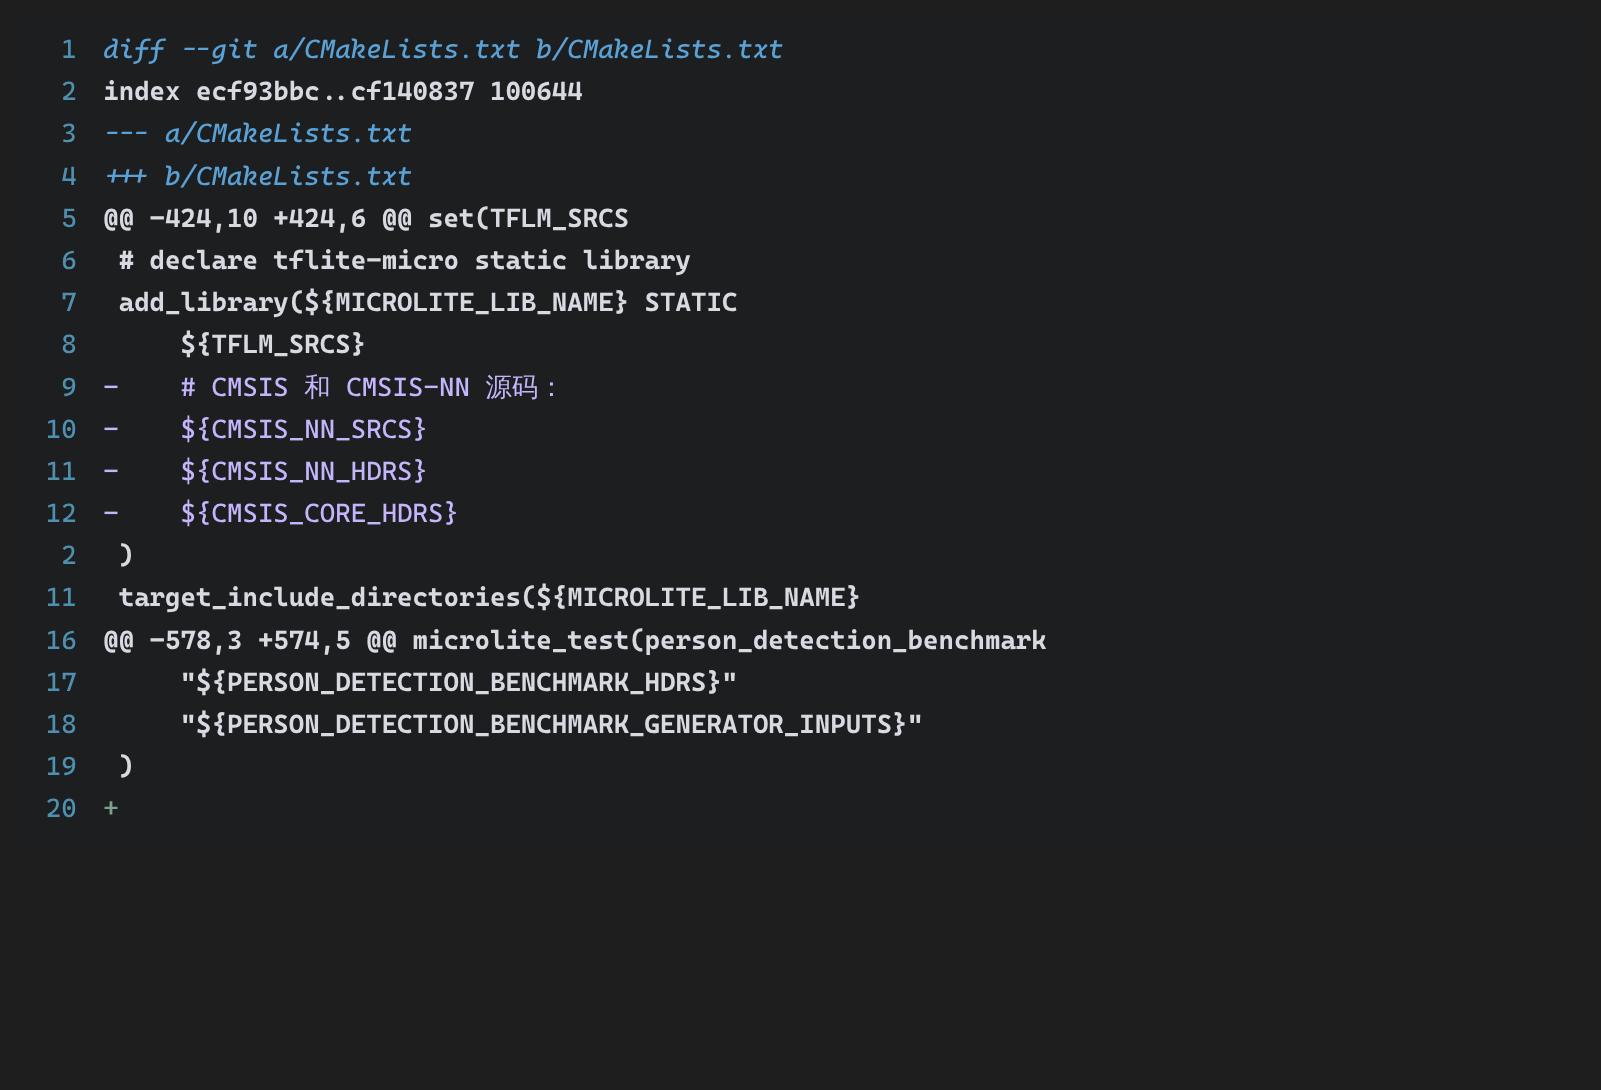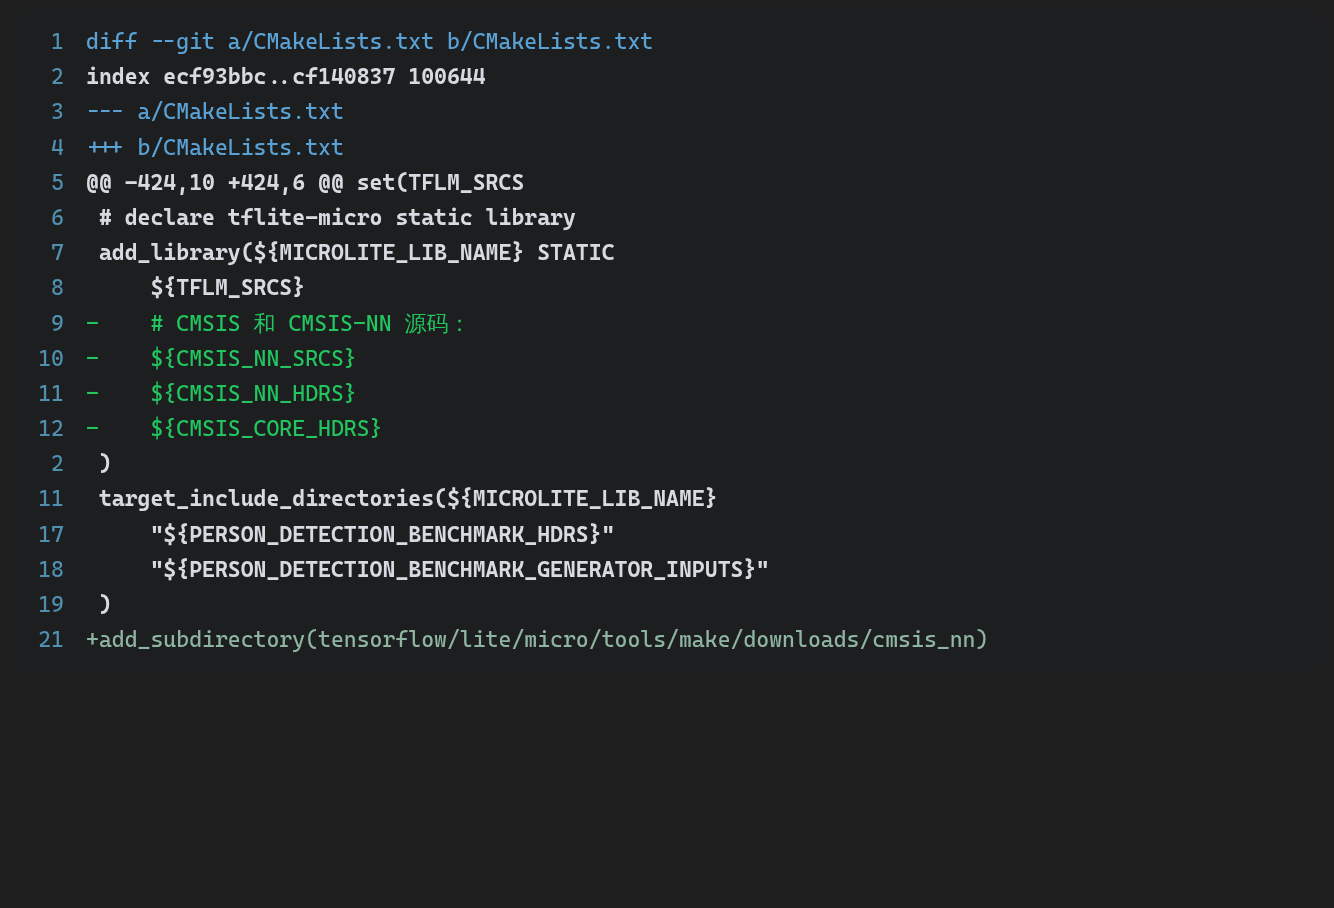--- a/index.html
+++ b/index.html
@@ -26,23 +26,23 @@
     text-align: right;
     padding-right: 22px;
     color: #4f8fb0;
     user-select: none;
     flex-shrink: 0;
   }
   .code {
     flex: 1;
     white-space: pre;
   }
-  .tok-meta    { color: #5aa2d6; }
+  .tok-meta    { color: #5aa2d6; font-style: italic; }
   .tok-plain   { color: #d7dae0; font-weight: bold; }
-  .tok-del     { color: #22c55e; }
+  .tok-del     { color: #c4b5fd; }
   .tok-add     { color: #8fb5a1; }
   .tok-add-dim { color: #7fa08f; }
 </style>
 </head>
 <body>
 
 <div class="editor" id="editor">
     <div class="line"><span class="gutter">1</span><span class="code tok-meta">diff --git a/CMakeLists.txt b/CMakeLists.txt</span></div>
     <div class="line"><span class="gutter">2</span><span class="code tok-plain">index ecf93bbc..cf140837 100644</span></div>
     <div class="line"><span class="gutter">3</span><span class="code tok-meta">--- a/CMakeLists.txt</span></div>
@@ -50,17 +50,18 @@
     <div class="line"><span class="gutter">5</span><span class="code tok-plain">@@ -424,10 +424,6 @@ set(TFLM_SRCS</span></div>
     <div class="line"><span class="gutter">6</span><span class="code tok-plain"> # declare tflite-micro static library</span></div>
     <div class="line"><span class="gutter">7</span><span class="code tok-plain"> add_library(${MICROLITE_LIB_NAME} STATIC</span></div>
     <div class="line"><span class="gutter">8</span><span class="code tok-plain">     ${TFLM_SRCS}</span></div>
     <div class="line"><span class="gutter">9</span><span class="code tok-del">-    # CMSIS 和 CMSIS-NN 源码：</span></div>
     <div class="line"><span class="gutter">10</span><span class="code tok-del">-    ${CMSIS_NN_SRCS}</span></div>
     <div class="line"><span class="gutter">11</span><span class="code tok-del">-    ${CMSIS_NN_HDRS}</span></div>
     <div class="line"><span class="gutter">12</span><span class="code tok-del">-    ${CMSIS_CORE_HDRS}</span></div>
     <div class="line"><span class="gutter">2</span><span class="code tok-plain"> )</span></div>
     <div class="line"><span class="gutter">11</span><span class="code tok-plain"> target_include_directories(${MICROLITE_LIB_NAME}</span></div>
+    <div class="line"><span class="gutter">16</span><span class="code tok-plain">@@ -578,3 +574,5 @@ microlite_test(person_detection_benchmark</span></div>
     <div class="line"><span class="gutter">17</span><span class="code tok-plain">     "${PERSON_DETECTION_BENCHMARK_HDRS}"</span></div>
     <div class="line"><span class="gutter">18</span><span class="code tok-plain">     "${PERSON_DETECTION_BENCHMARK_GENERATOR_INPUTS}"</span></div>
     <div class="line"><span class="gutter">19</span><span class="code tok-plain"> )</span></div>
-    <div class="line"><span class="gutter">21</span><span class="code tok-add">+add_subdirectory(tensorflow/lite/micro/tools/make/downloads/cmsis_nn)</span></div>
+    <div class="line"><span class="gutter">20</span><span class="code tok-add-dim">+</span></div>
   </div>
 
 </body></html>

